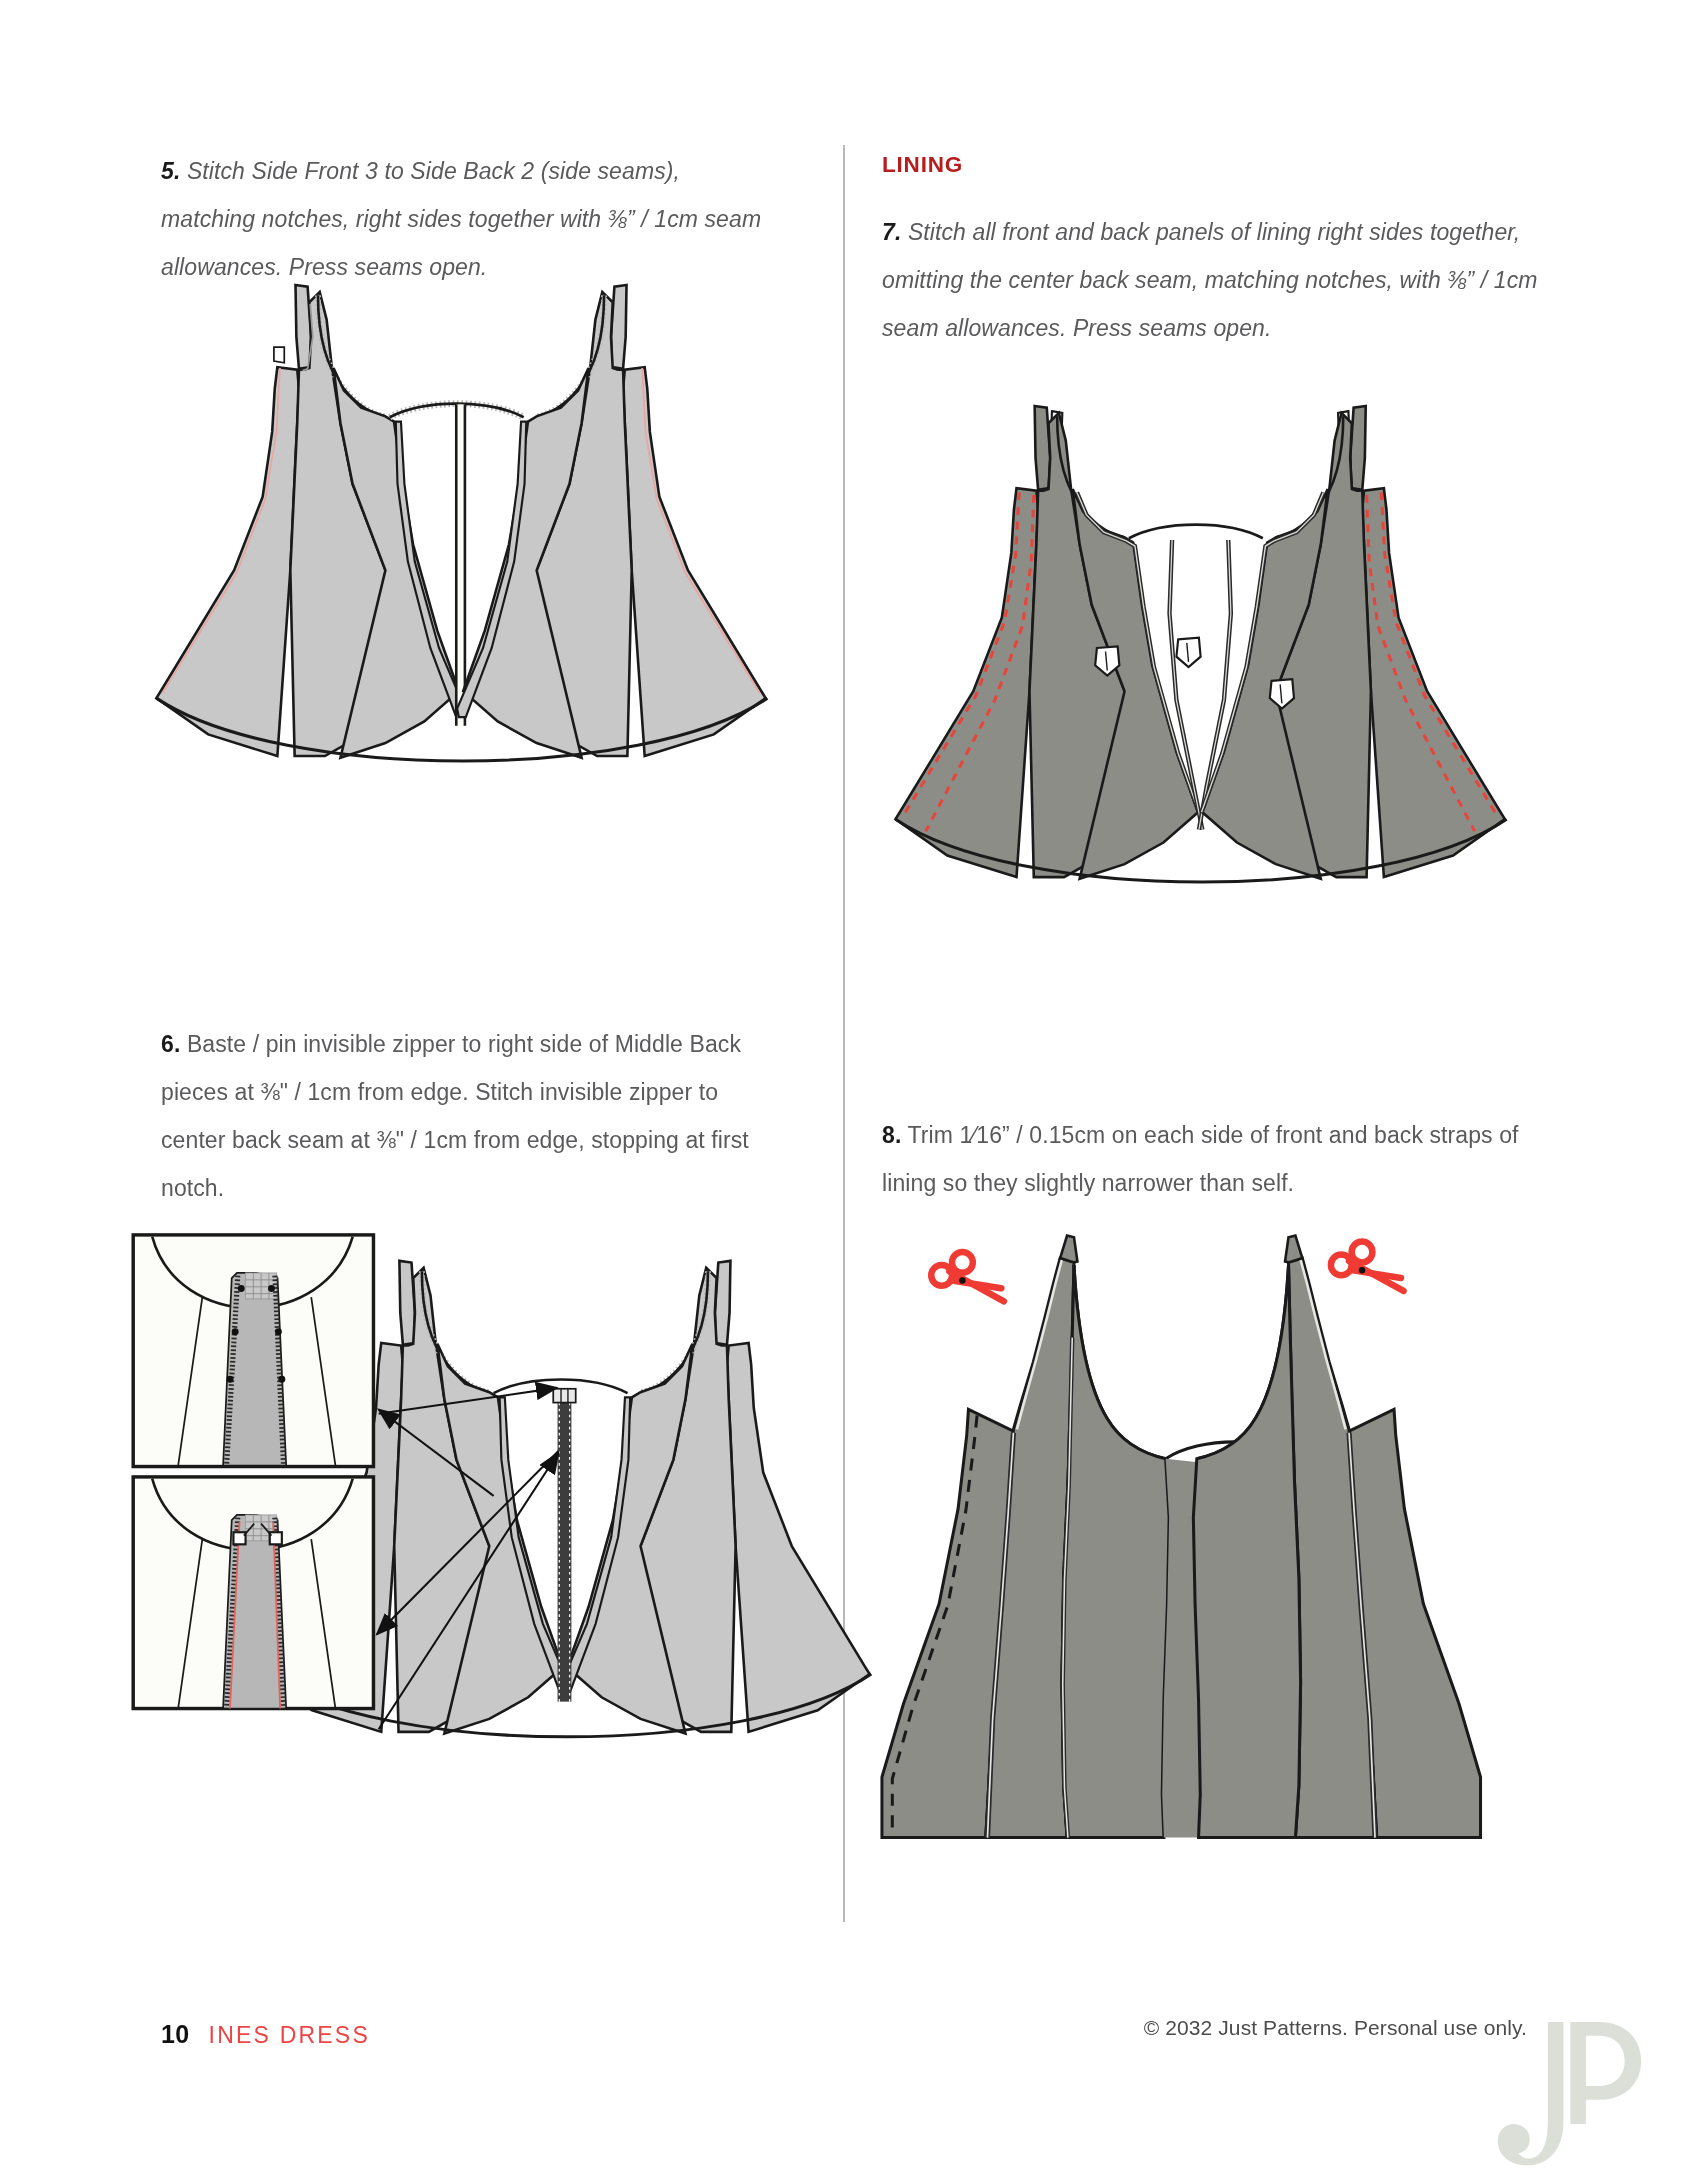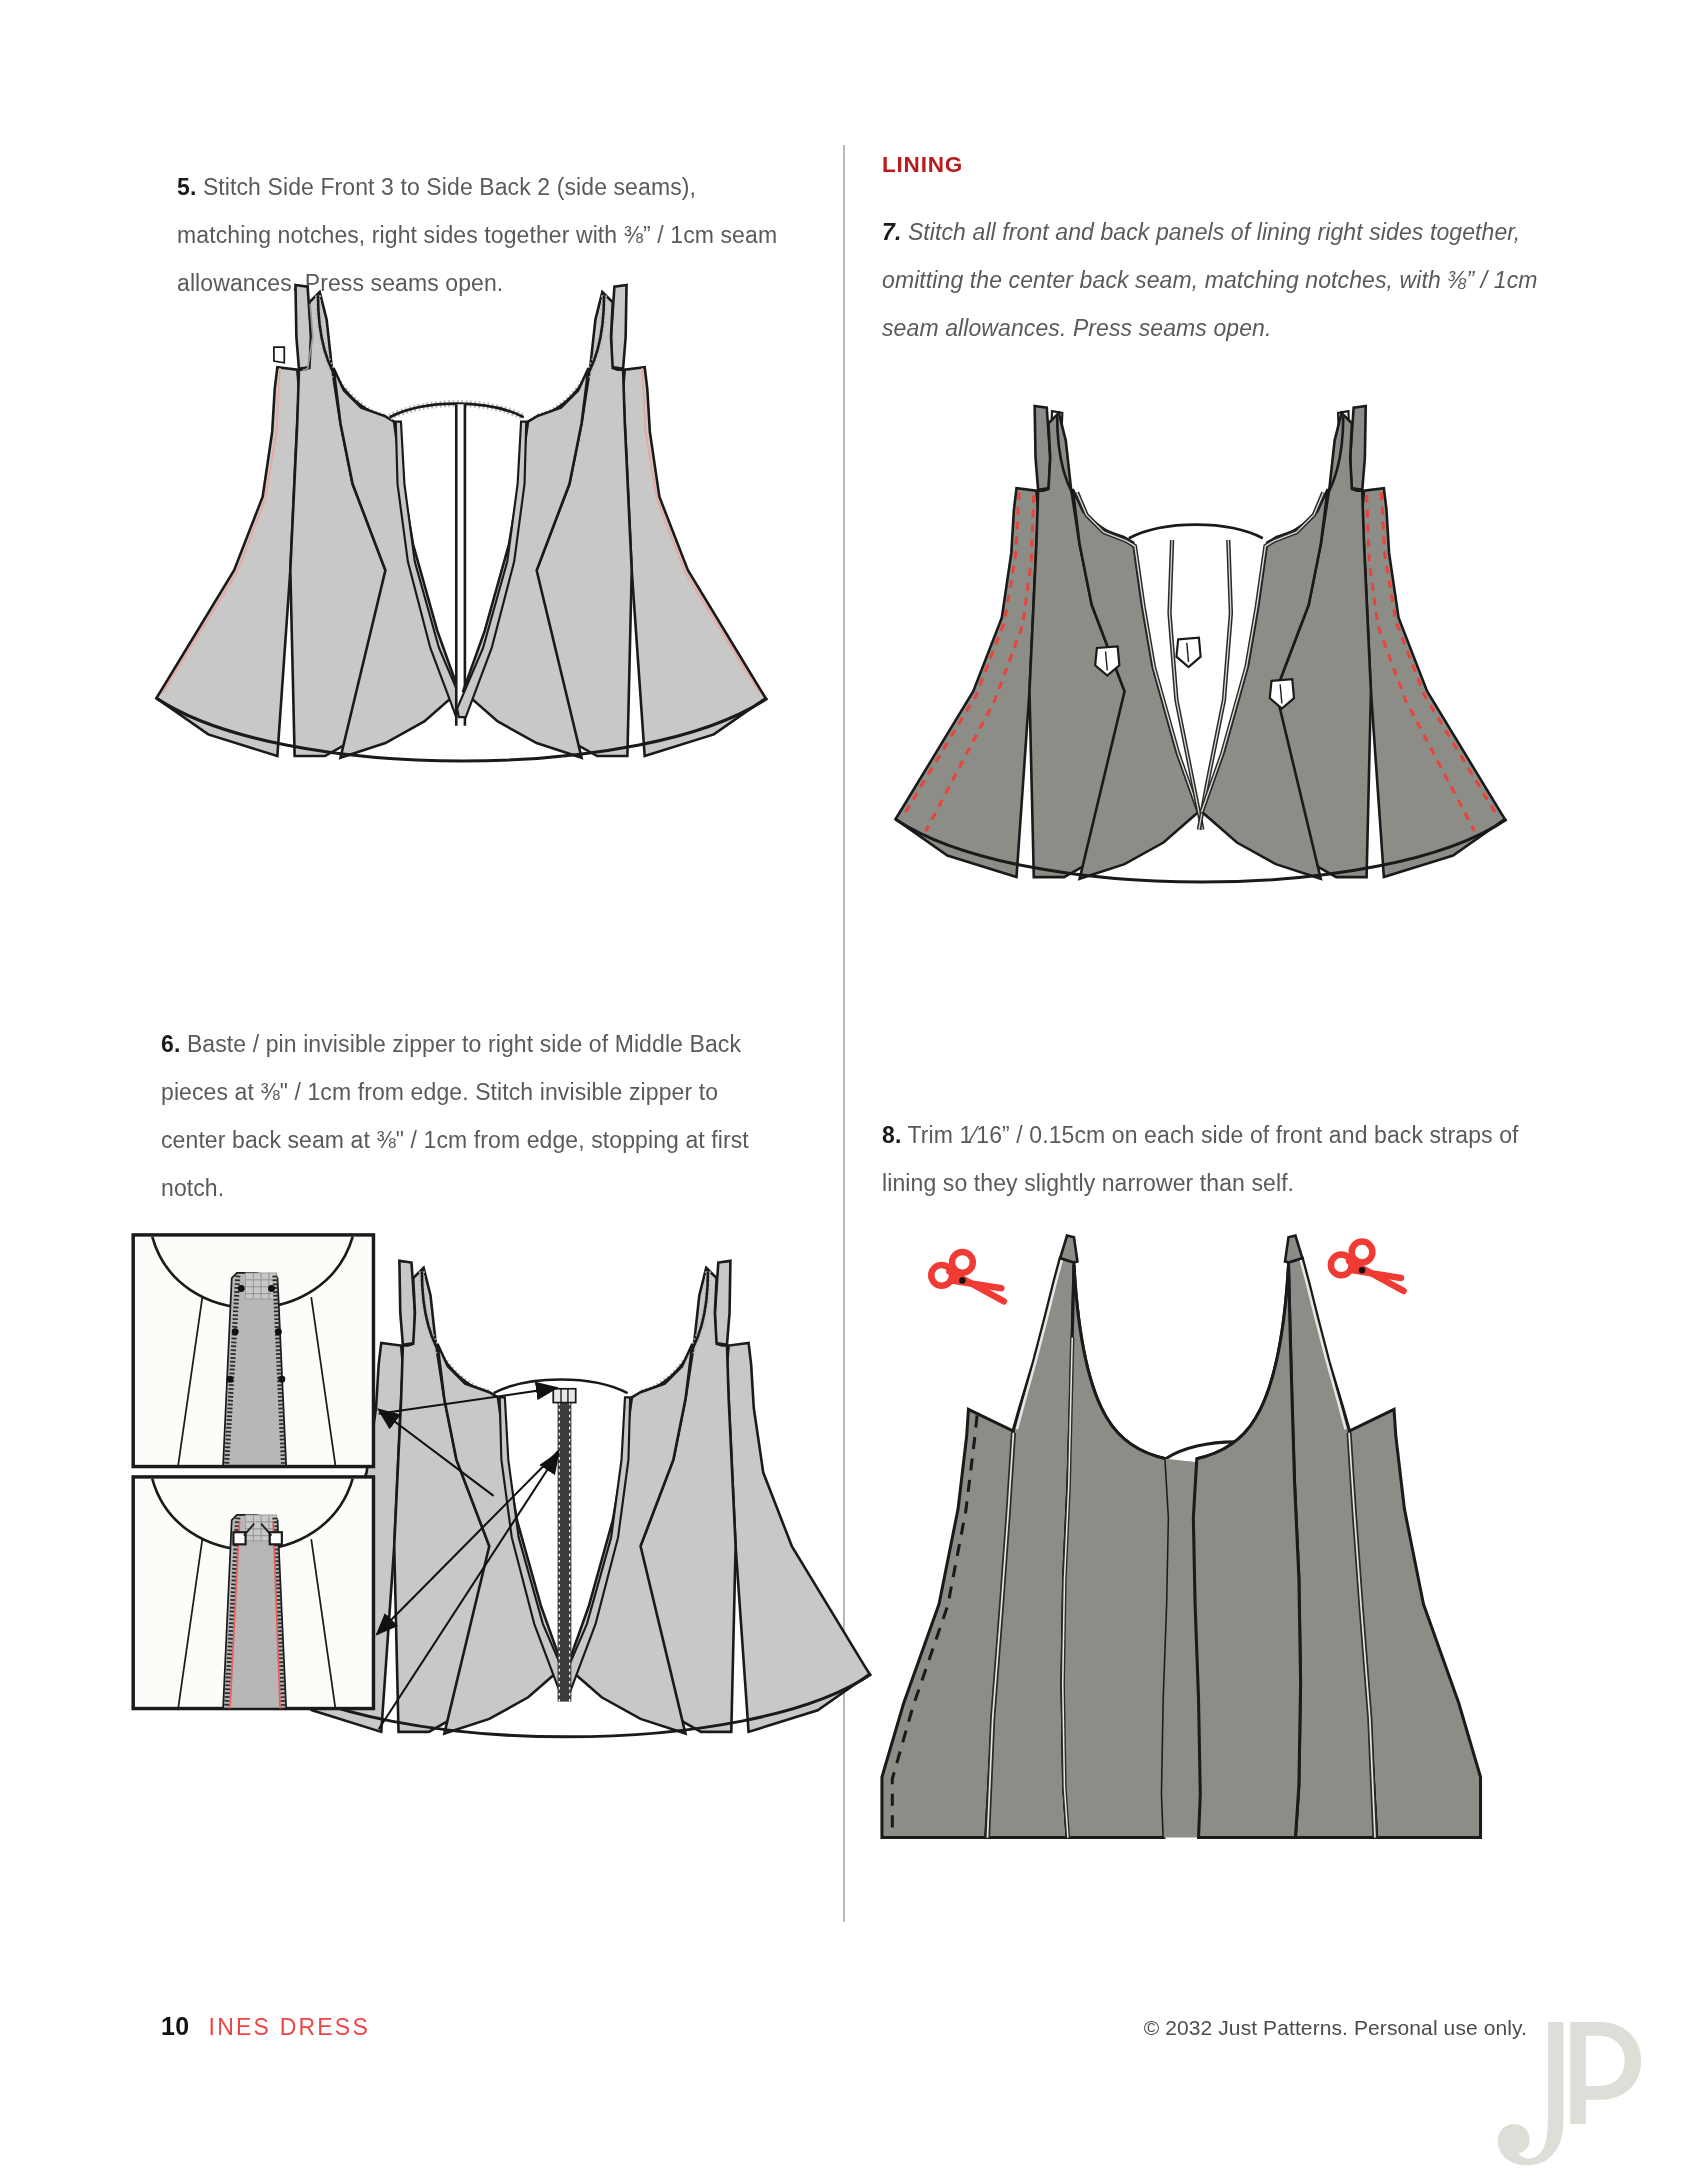--- a/index.html
+++ b/index.html
@@ -32,38 +32,38 @@
   .step b { color:#1a1a1a; font-weight:700; }
   .section-head {
     font-size:22.5px; font-weight:700; color:#b91c1c;
     letter-spacing:0.8px; line-height:35px;
   }
 
   
   .fig { position:absolute; }
   svg { display:block; overflow:visible; }
   .foot-left { position:absolute; left:161px; top:2012px; display:flex; align-items:baseline; gap:19px; }
-  .foot-page { font-size:25px; font-weight:700; color:#111; letter-spacing:0.4px; }
+  .foot-page { font-size:25px; font-weight:700; color:#111; letter-spacing:0.4px;margin-top:8px; }
   .foot-title { font-size:23px; font-weight:400; color:#ef4444; letter-spacing:2.2px; }
   .foot-right {
     position:absolute; right:156px; top:2016px;
     font-size:21px; color:#4c4c4e; letter-spacing:0.1px; white-space:nowrap;
   }
   .jp-logo { position:absolute; right:35px; top:2020px; width:164px; height:156px; }
 </style>
 </head>
 <body>
 
 <div class="page">
 
   <div class="divider"></div>
 
   <div class="col col-left">
 
-    <p class="step" style="margin:16px; width:605px;">
+    <p class="step" style="margin:0; width:605px;font-style:italic;">
       <b>5.</b>
       <span>Stitch Side Front 3 to Side Back 2 (side seams), matching notches, right sides together with ⅜” / 1cm seam allowances. Press seams open.</span>
     </p>
 
     <div class="fig" style="left:-35px; top:138px; width:683px; height:484px;">
       <svg width="683" height="484" viewBox="0 0 790 560">
         <defs>
           <g id="self-seam-l">
             <path d="M0 0"></path>
           </g>

